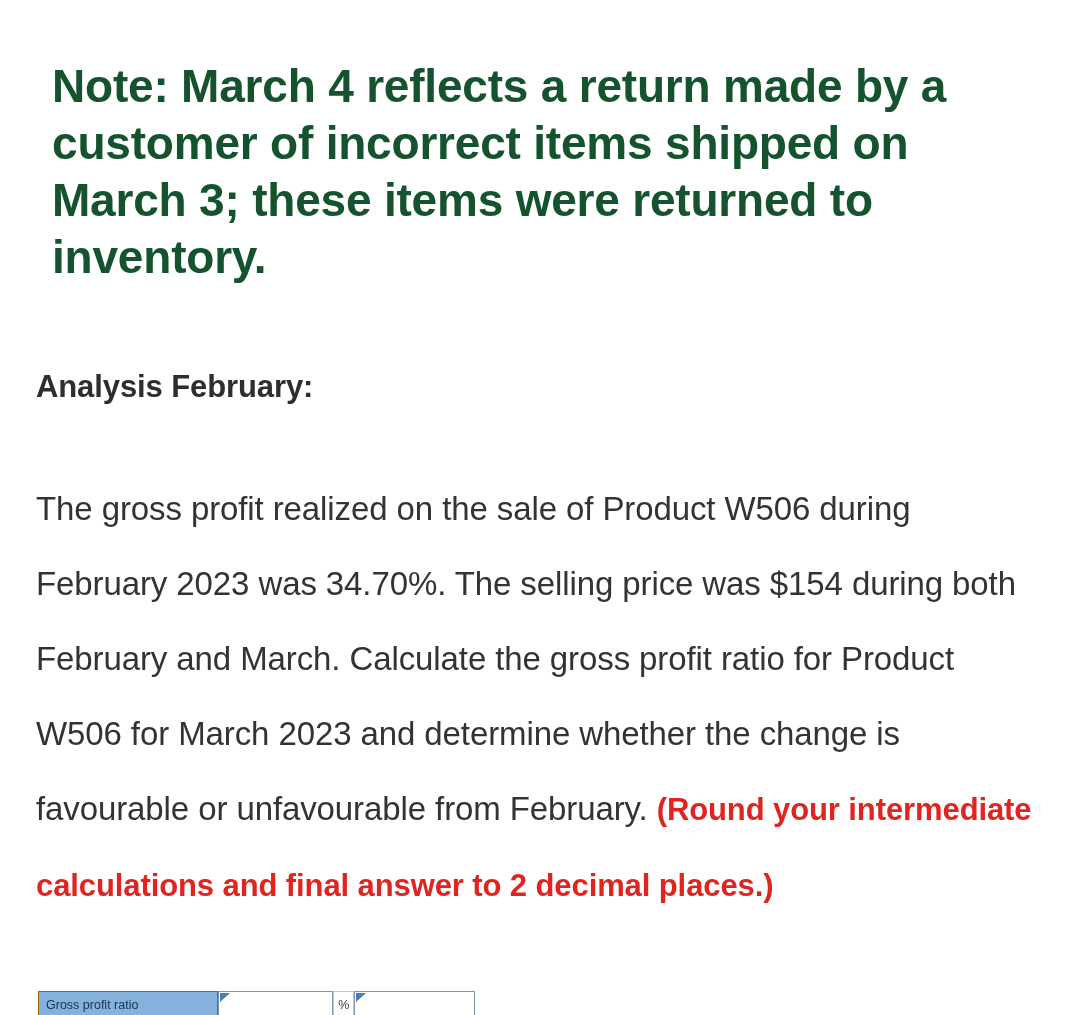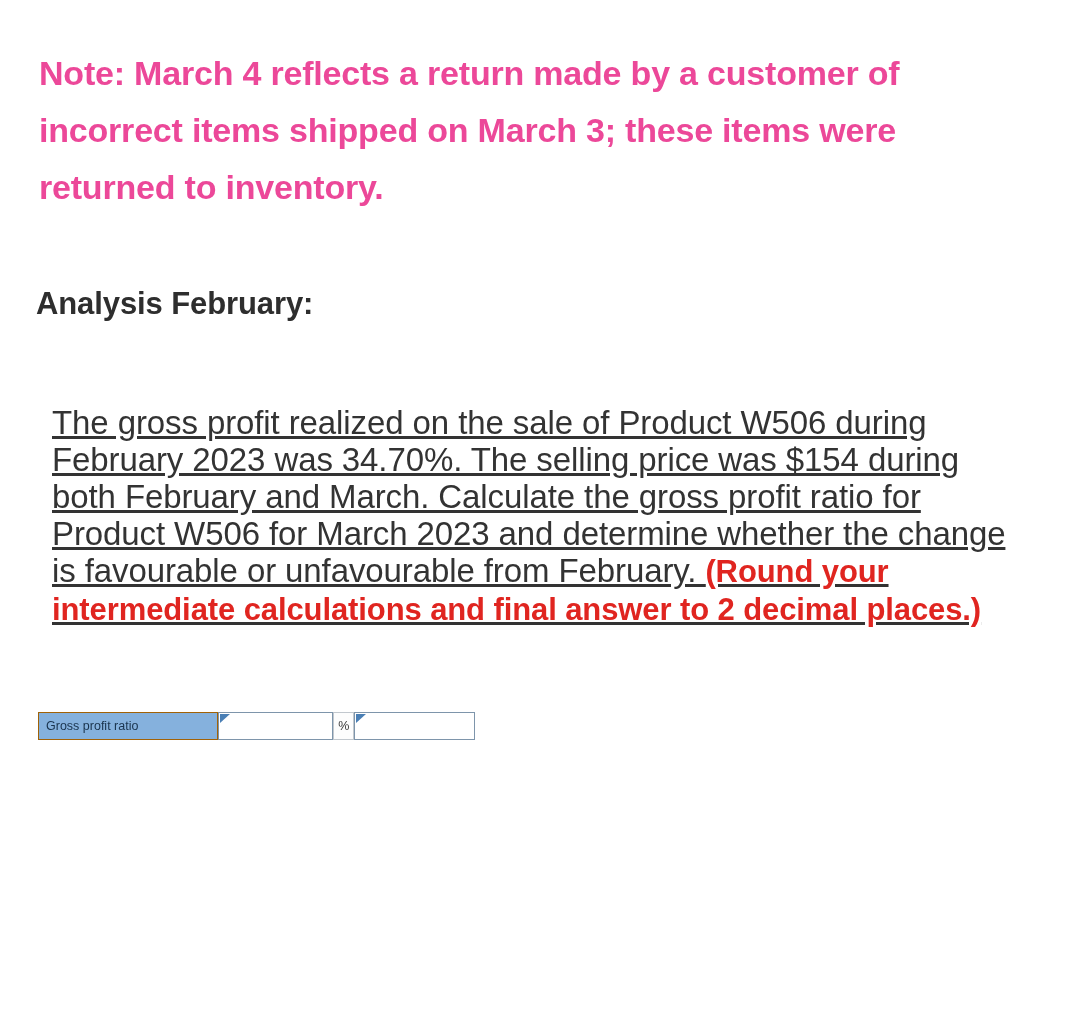--- a/index.html
+++ b/index.html
@@ -16,52 +16,51 @@
   }
 
   .page {
     padding: 30px 36px 0 36px;
     box-sizing: border-box;
     width: 1080px;
   }
 
   
   .note-block {
-    color: #ec4899;
+    color: #14532d;
     font-weight: bold;
-    font-size: 34px;
+    font-size: 46px;
     line-height: 57px;
     letter-spacing: -0.2px;
     max-width: 1012px;
-    margin: 3px;
+    margin: 16px;
     padding-top: 12px;
   }
 
   
   .section-heading {
     color: #2e2e2e;
     font-weight: bold;
     font-size: 31px;
     line-height: 57px;
     margin: 0;
     padding-top: 56px;
     letter-spacing: -0.1px;
   }
 
   
   .body-paragraph {
     color: #333333;
     font-size: 33px;
-    line-height: 37px;
+    line-height: 75px;
     font-weight: normal;
     max-width: 1015px;
-    margin: 16px;
+    margin: 0;
     padding-top: 56px;
     letter-spacing: -0.1px;
-    text-decoration: underline;
   }
   .body-paragraph .emph-red {
     color: #e02520;
     font-weight: bold;
     font-size: 31px;
   }
 
   
   .answer-widget {
     margin: 0;

